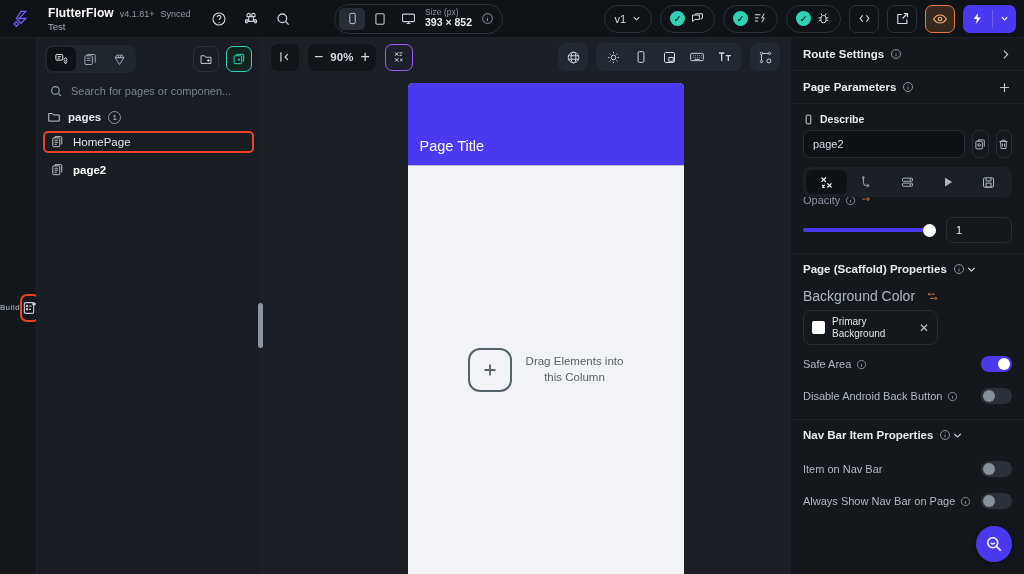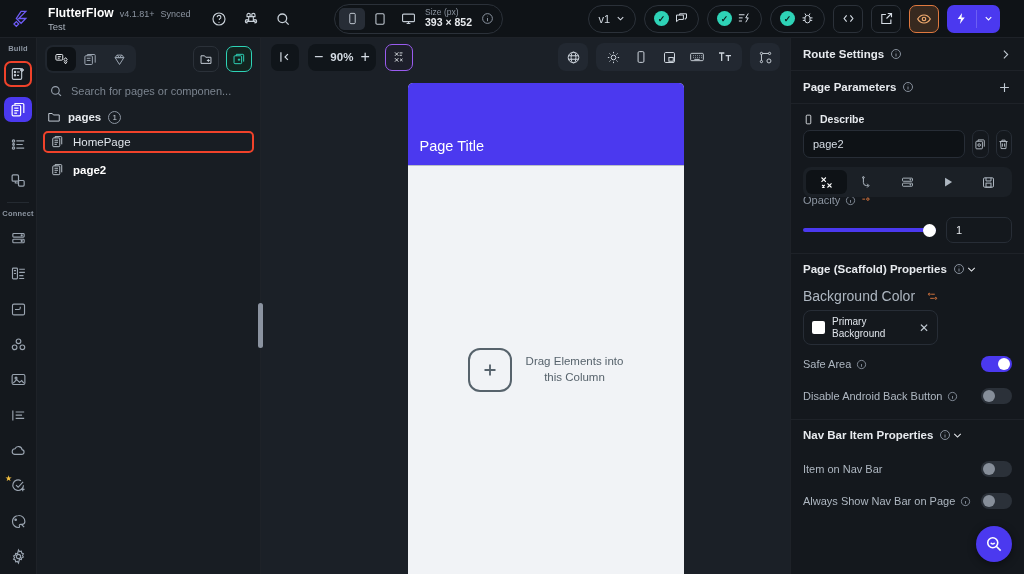--- a/index.html
+++ b/index.html
@@ -43,21 +43,21 @@
   .dev-btn {
     width: 26px; height: 22px; border-radius: 5px; display: flex; align-items: center; justify-content: center;
     color: #c2cad3; cursor: pointer;
   }
   .dev-btn.active { background: #272d36; }
   .sizebox { margin-left: 2px; display: flex; flex-direction: column; line-height: 1.1; }
   .size-lbl { font-size: 8.5px; color: #8c95a1; }
   .size-val { font-size: 10.5px; color: #e7eaee; font-weight: bold;}
   .size-i { margin-left: 7px; color: #8c95a1; }
 
-  .tb-right { margin-left: auto; display: flex; align-items: center; gap: 8px; padding-right: 24px; text-align: right; }
+  .tb-right { margin-left: auto; display: flex; align-items: center; gap: 8px; padding-right: 8px; text-align: right; }
   .pill {
     height: 28px; border: 1px solid #2b3139; border-radius: 14px;
     display: flex; align-items: center; gap: 5px; padding: 0 9px; color: #d6dde5; cursor: pointer;
     font-size: 11px;
   }
   .chk {
     width: 15px; height: 15px; border-radius: 50%; background: #2ed3b7;
     display: flex; align-items: center; justify-content: center; color: #0c1a18; font-size: 9px; font-weight: bold;
   }
   .sqbtn {
@@ -72,21 +72,21 @@
   .launch .sep { width: 1px; height: 18px; background: #6d5ff3; }
   .launch .cv { padding: 0 6px; color: #fff; display:flex; align-items:center;}
 
   
   .bodyrow { display: flex; flex: 1; min-height: 0; }
 
   
   .rail {
     width: 37px; min-width: 37px; background: #14181d;
     border-right: 1px solid #1e2228;
-    display: flex; flex-direction: column; align-items: center;
+    display: flex; align-items: center;
     padding-top: 4px; overflow: hidden;
   }
   .rail-lbl { font-size: 7.5px; color: #8c95a1; font-weight: bold; margin: 2px 0 3px; letter-spacing: .2px;}
   .rail-ic {
     width: 28px; height: 28px; margin: 5px 0; border-radius: 7px;
     display: flex; align-items: center; justify-content: center;
     color: #9aa4b0; cursor: pointer; position: relative;
   }
   .rail-ic.sel { background: #4b39ef; color: #fff; }
   .rail-ic.redbox { border: 2px solid #f0422a; border-radius: 7px; color: #c2cad3;}

